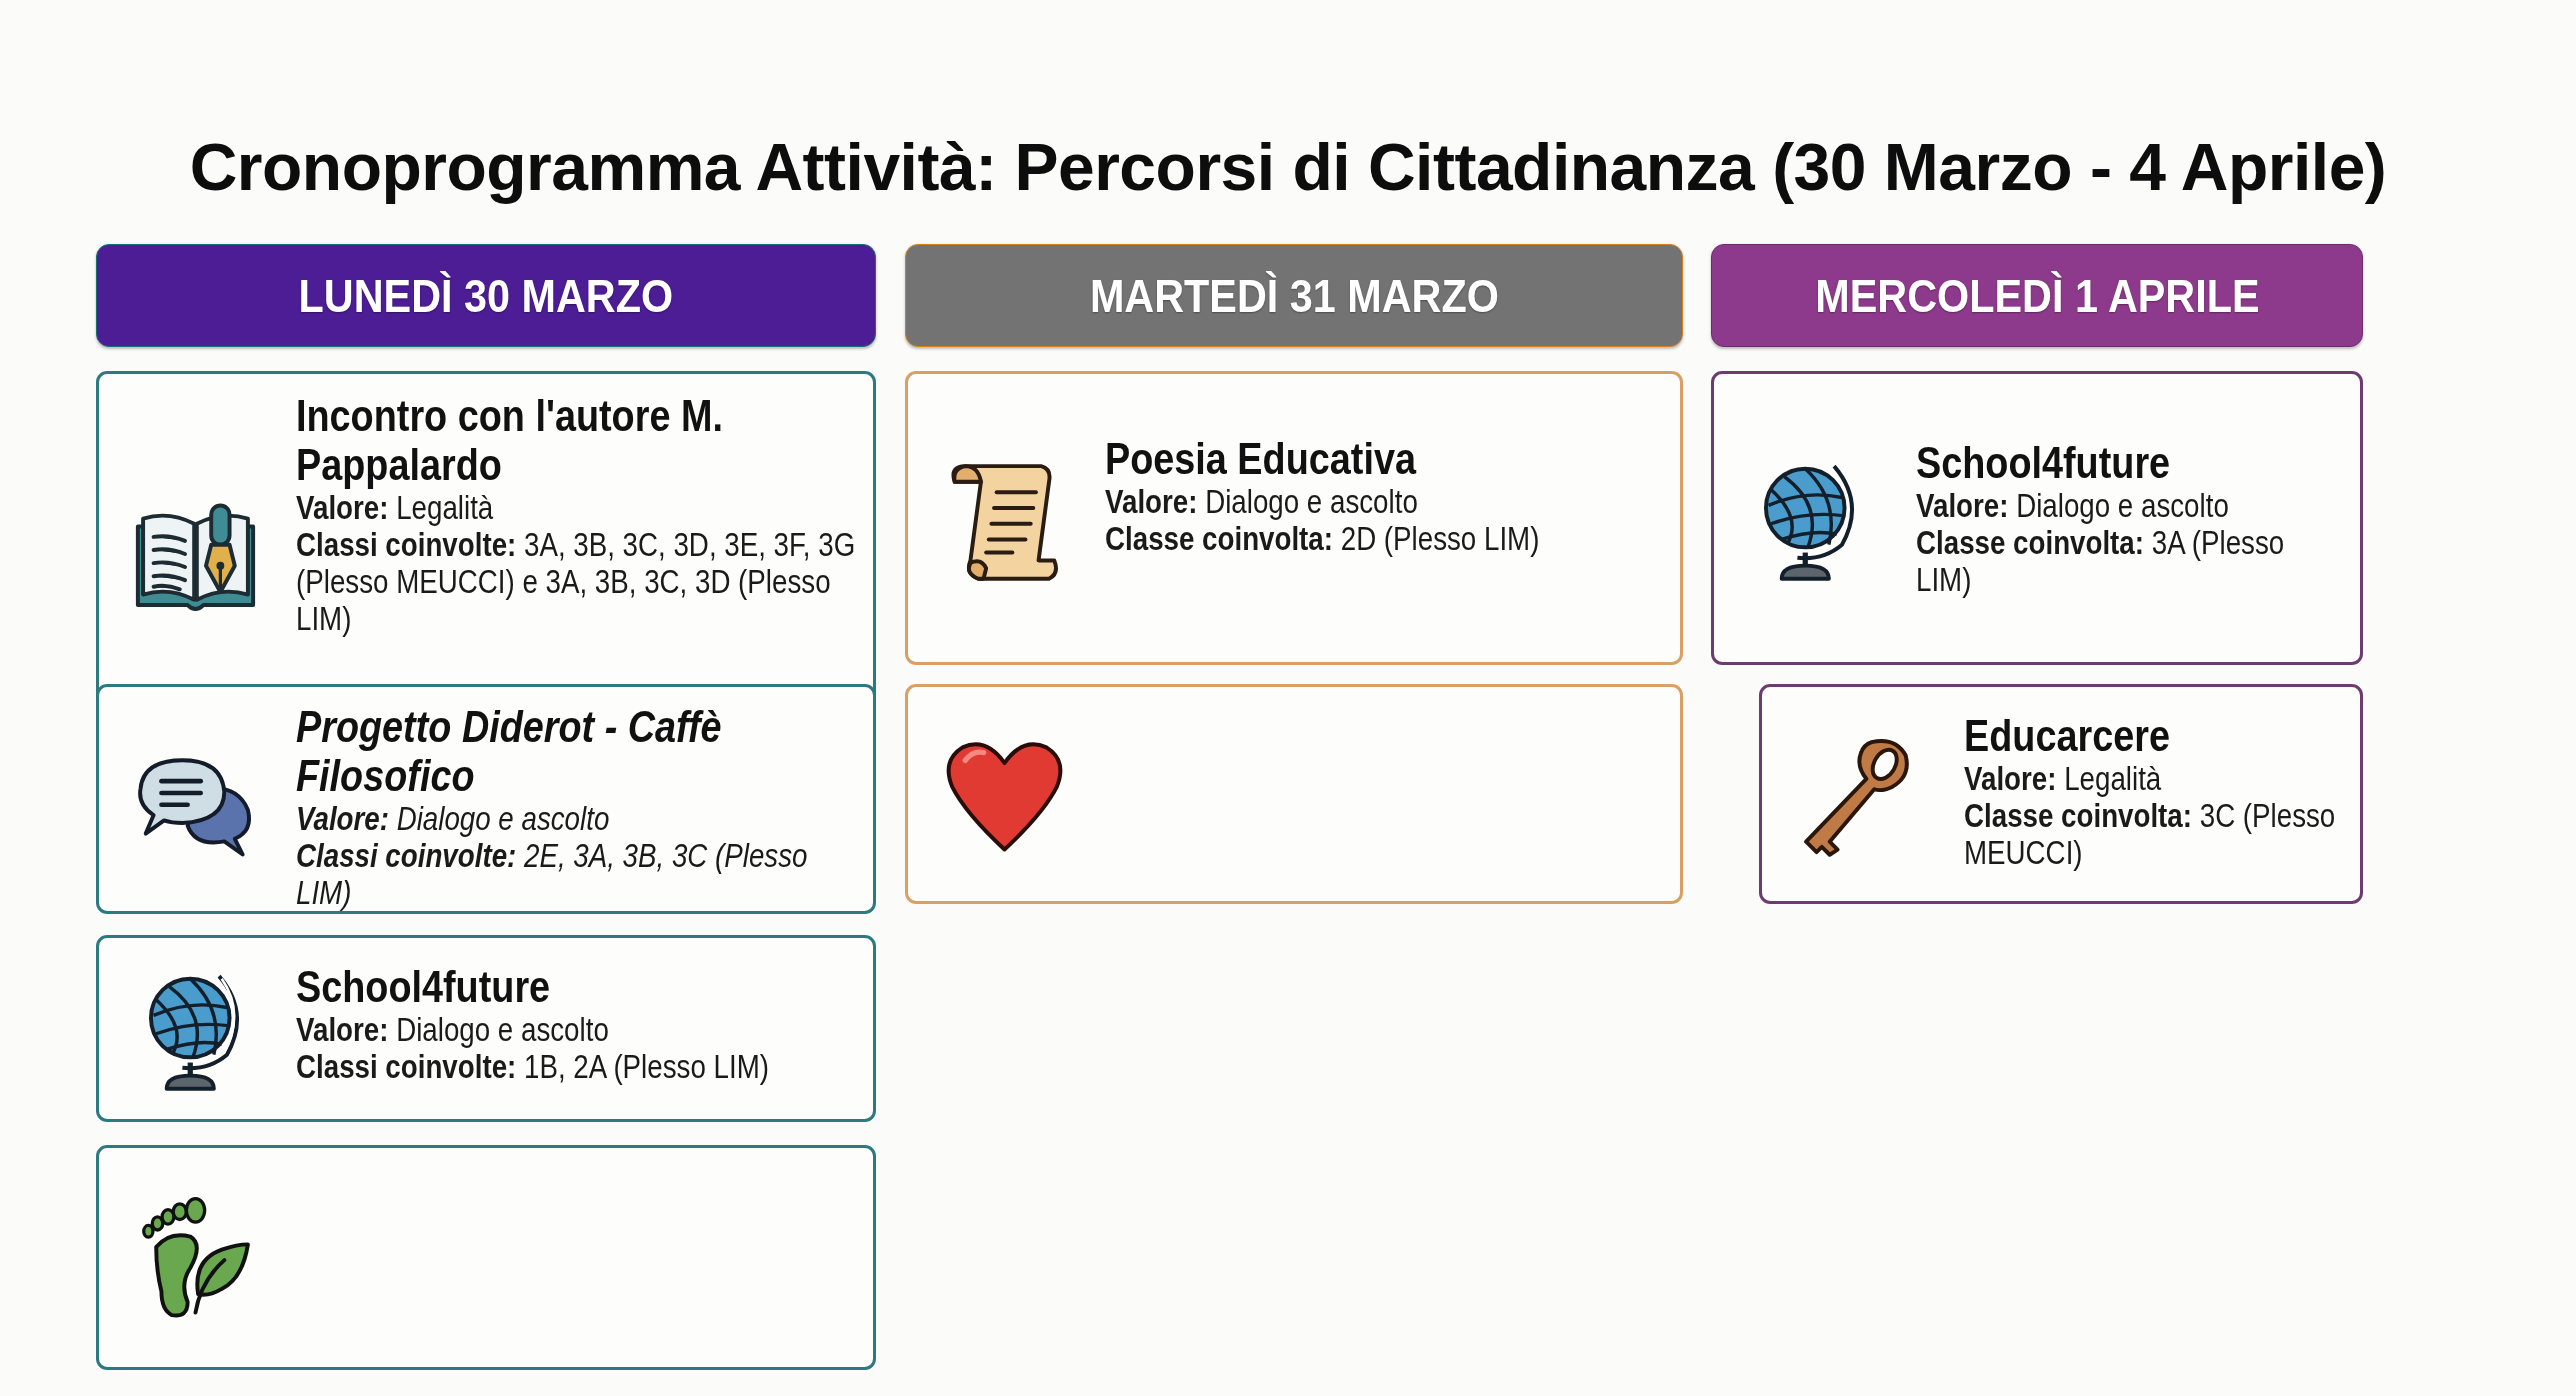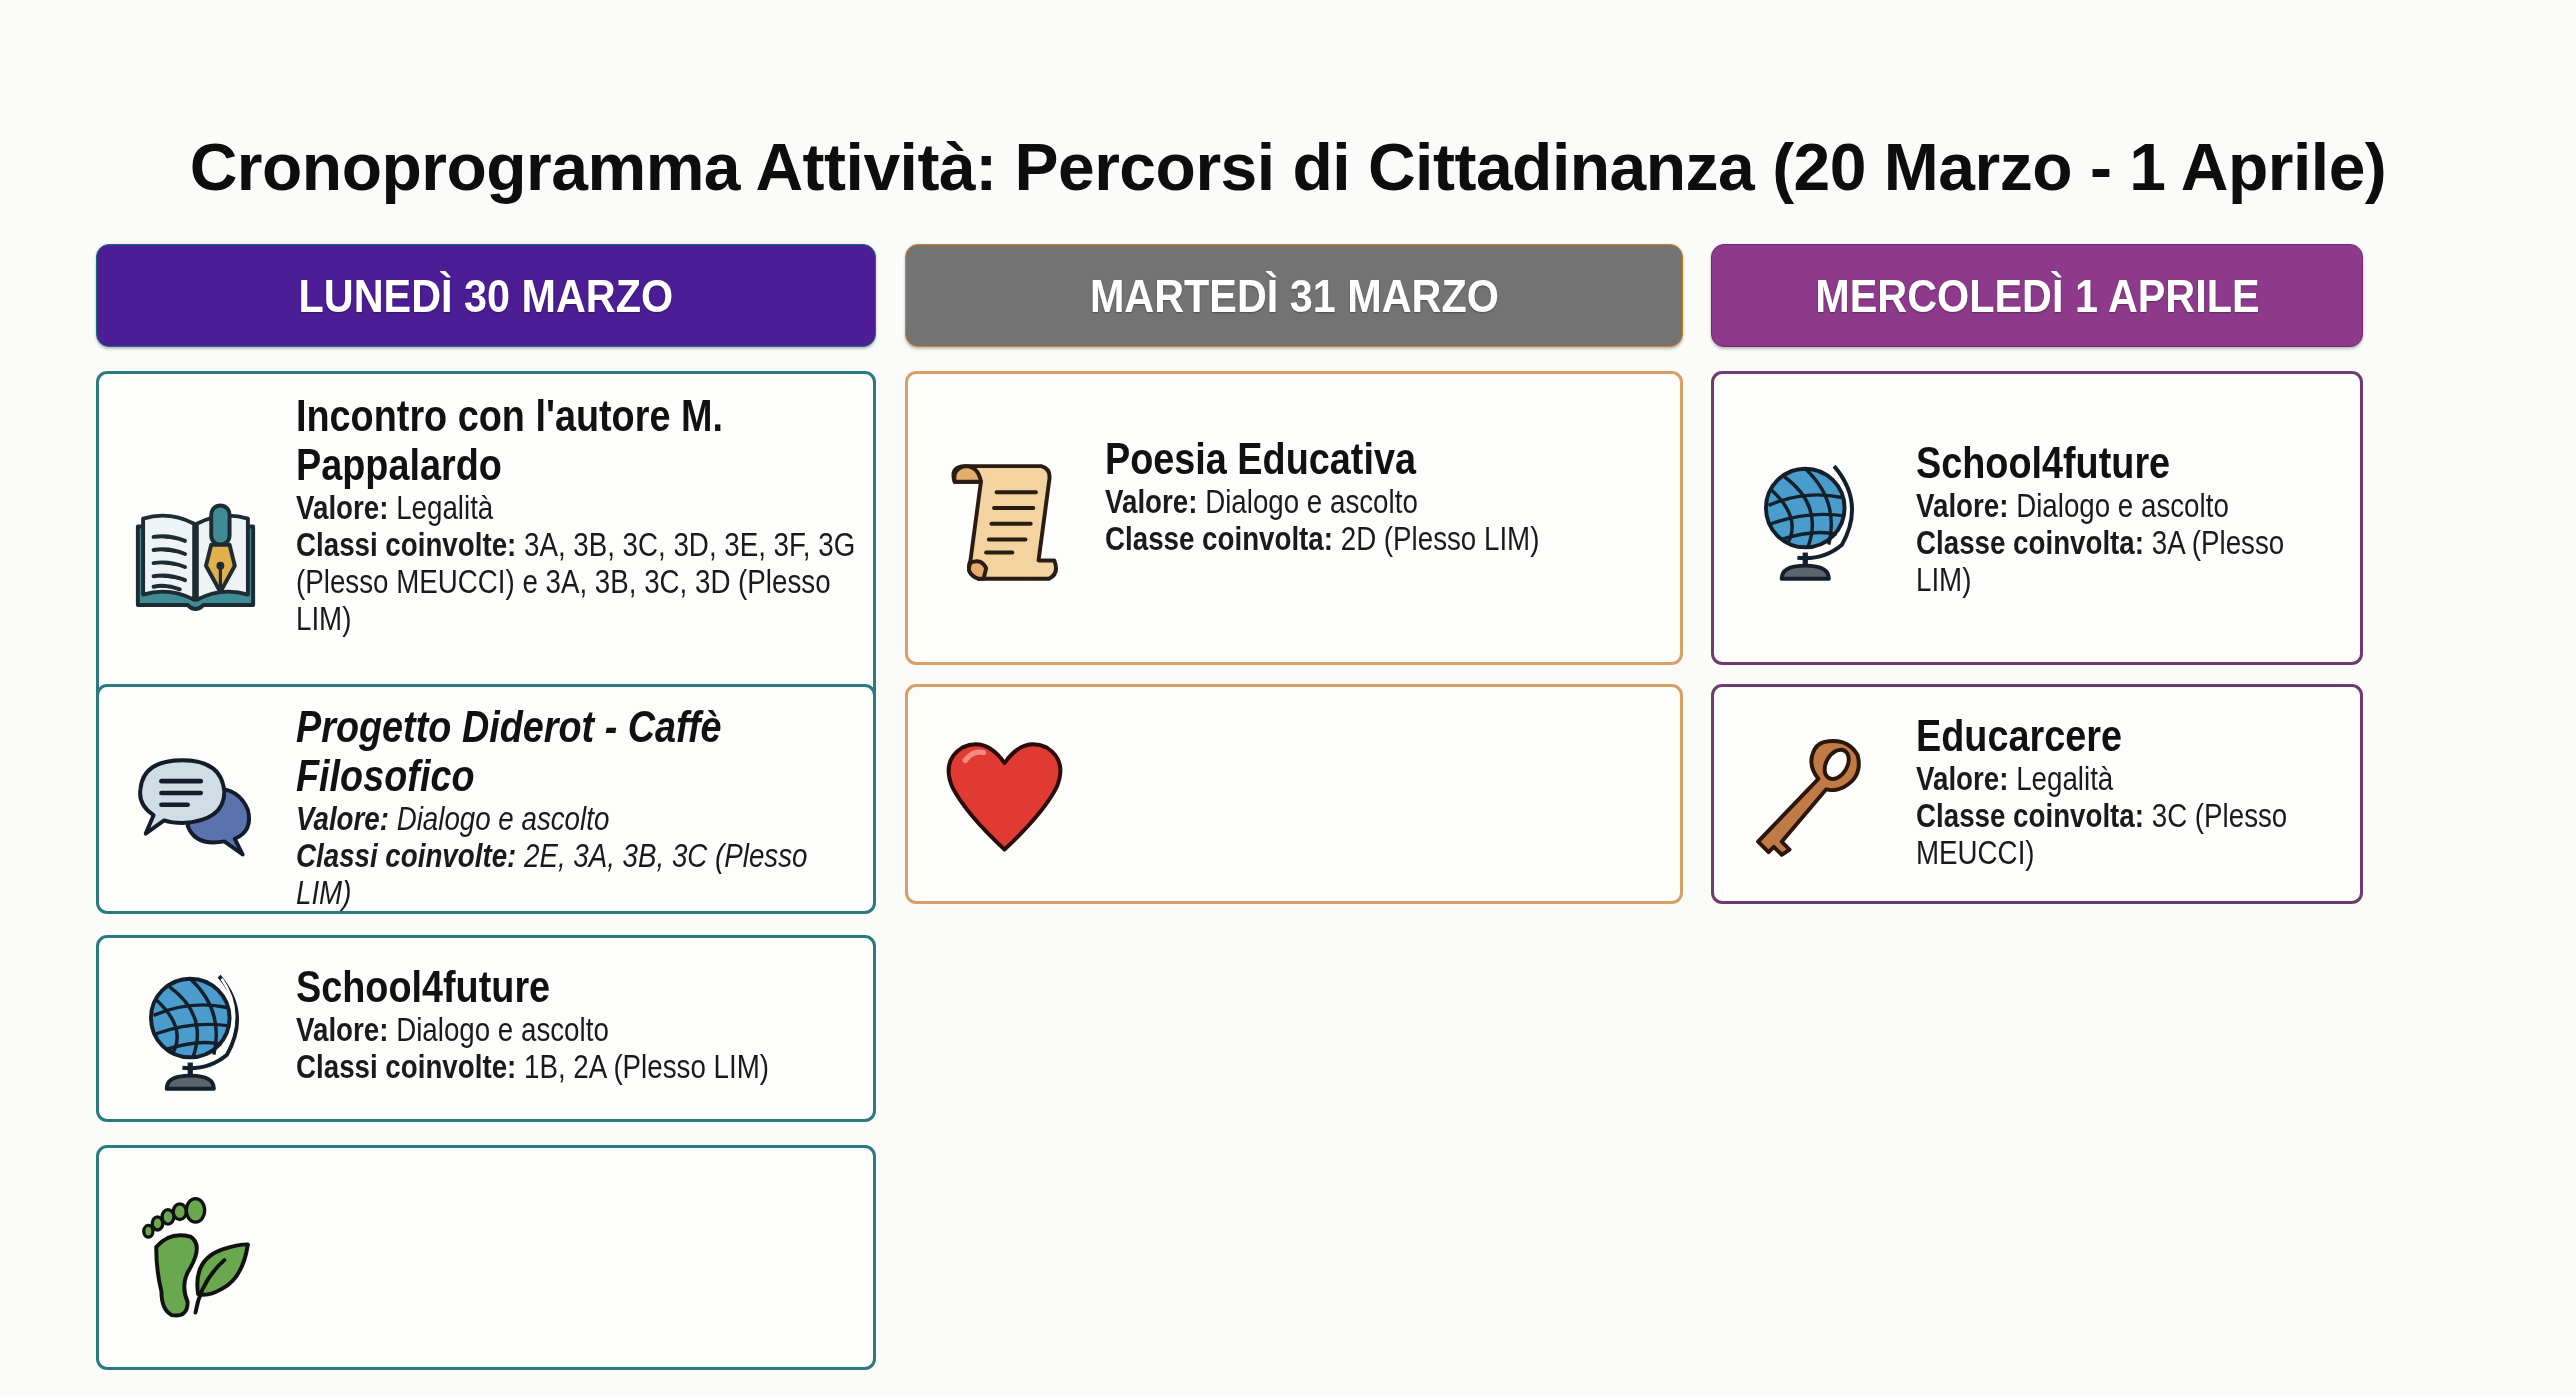--- a/index.html
+++ b/index.html
@@ -81,21 +81,21 @@
     font-size: 33px;
     line-height: 37px;
     color: #1a1a1a;
   }
   .line b { font-weight: 700; }
   .cond-wrap { transform-origin: left top; transform: scaleX(0.84); width: 119%; }
 </style>
 </head>
 <body>
 
-<h1 class="page-title">Cronoprogramma Attività: Percorsi di Cittadinanza (20 Marzo - 1 Aprile)</h1>
+<h1 class="page-title">Cronoprogramma Attività: Percorsi di Cittadinanza (30 Marzo - 4 Aprile)</h1>
 
 <section class="column col-0">
   <div class="day-header">
       <span>LUNEDÌ 30 MARZO</span>
     </div>
 
   <div class="card" style="top:127px;height:378px;">
     <div class="icon">
       <svg viewBox="0 0 100 100">
         <path d="M6 24 L6 84 L44 84 Q50 90 56 84 L94 84 L94 24 Z" fill="#3f8c95" stroke="#1d2b33" stroke-width="3" stroke-linejoin="round"></path>
@@ -252,21 +252,21 @@
     </div>
     <div class="text" style="top:64px;left:202px;">
       <div class="cond-wrap">
         <div class="card-title">School4future</div>
         <div class="line"><b>Valore:</b> <span>Dialogo e ascolto</span></div>
         <div class="line"><b>Classe coinvolta:</b> <span>3A (Plesso LIM)</span></div>
       </div>
     </div>
   </div>
 
-  <div class="card" style="top:440px;height:220px;">
+  <div class="card" style="top:440px;height:220px;margin-left:48px;">
     <div class="icon">
       <svg viewBox="0 0 100 100">
         <path d="M60 10 Q78 6 86 20 Q90 36 76 44 Q68 48 62 46 L28 86 L34 92 L28 96 L22 90 L18 94 L10 86 L56 38 Q48 28 52 18 Q54 12 60 10 Z" fill="#c07a45" stroke="#2a160a" stroke-width="3" stroke-linejoin="round"></path>
         <ellipse cx="70" cy="27" rx="8" ry="12" transform="rotate(30 70 27)" fill="#fdfdfc" stroke="#2a160a" stroke-width="3"></ellipse>
       </svg>
     </div>
     <div class="text" style="top:24px;left:202px;">
       <div class="cond-wrap">
         <div class="card-title">Educarcere</div>
         <div class="line"><b>Valore:</b> <span>Legalità</span></div>

